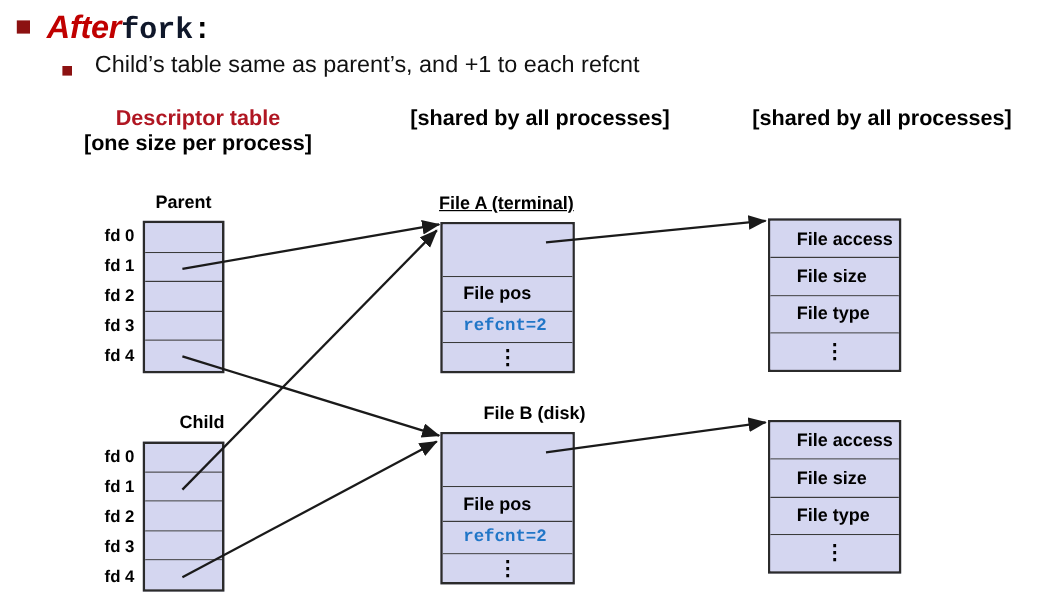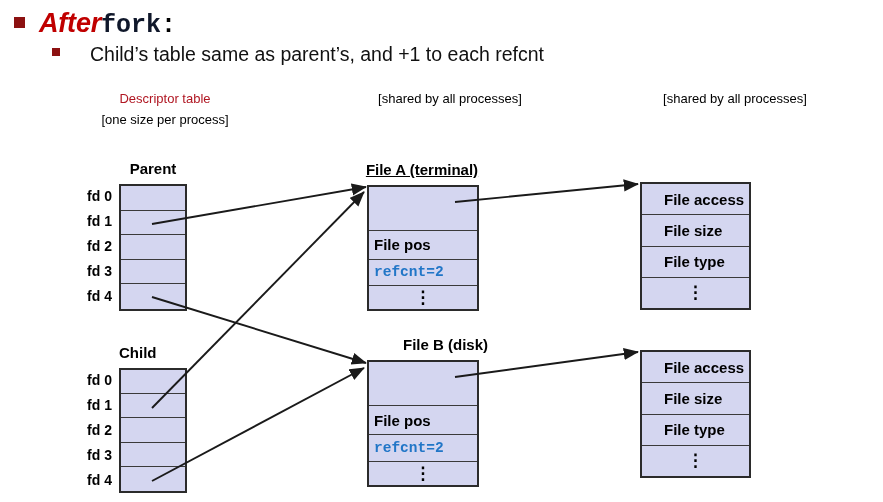--- a/index.html
+++ b/index.html
@@ -51,61 +51,61 @@
     font-size: 25px;
     font-weight: bold;
     color: #000000;
   }
 
   .bullet-l2 {
     position: absolute;
     left: 52px;
     top: 43px;
     display: flex;
-    align-items: center;
-    gap: 30px;
+    align-items: flex-end;
+    gap: 19px;
   }
   .sq-small {
     width: 8px;
     height: 8px;
     background: #8C1111;
     display: inline-block;
     position: relative;
     top: -3px;
   }
   .sub-text {
     font-size: 19.5px;
     color: #111111;
   }
 
   
   .colhead {
     position: absolute;
     text-align: center;
-    font-weight: normal;
-    font-size: 13px;
+    font-weight: bold;
+    font-size: 18px;
     line-height: 21px;
   }
   .colhead .ch-title { color: #B01622; display: block; }
   .colhead .ch-sub   { color: #000000; display: block; }
 
   #colhead-descriptor { left: 35px;  top: 88px; width: 260px; }
   #colhead-openfile   { left: 300px; top: 88px; width: 300px; }
   #colhead-vnode      { left: 595px; top: 88px; width: 280px; }
 
   
   .grp-title {
     position: absolute;
     font-weight: bold;
     font-size: 15px;
     color: #000000;
     white-space: nowrap;
   }
   #title-parent { left: 119px; top: 160px; width: 68px; text-align: center; }
-  #title-child  { left: 119px; top: 344px; width: 68px; text-align: left; }
+  #title-child  { left: 119px; top: 344px; width: 68px; text-align: right; }
   #title-filea  { left: 362px; top: 161px; width: 120px; text-align: center; text-decoration: underline; }
   #title-fileb  { left: 368px; top: 336px; width: 120px; text-align: right; }
 
   
   .tbl {
     position: absolute;
     box-sizing: border-box;
     border: 2px solid #2b2b2b;
     background: #D4D6F0;
     display: flex;
@@ -141,21 +141,21 @@
     height: 25px;
     line-height: 25px;
     display: block;
   }
   #fdlabels-parent { left: 68px; top: 184px; }
   #fdlabels-child  { left: 68px; top: 368px; }
 
   
   #tbl-filea { left: 367px; top: 185px; width: 112px; height: 126px; }
   #tbl-fileb { left: 367px; top: 360px; width: 112px; height: 127px; }
-  .tbl-file .cell { padding-left: 5px; }
+  .tbl-file .cell { padding-left: 17px; }
   .tbl-file .cell-empty  { height: 45px; }
   .tbl-file .cell-pos    { height: 30px; }
   .tbl-file .cell-ref    { height: 27px;
                            font-family: "Liberation Mono", monospace;
                            font-size: 14.5px;
                            color: #2176C7; }
   .tbl-file .cell-dots   { height: 24px; justify-content: center;
                            padding-left: 0; font-size: 17px; }
 
   

